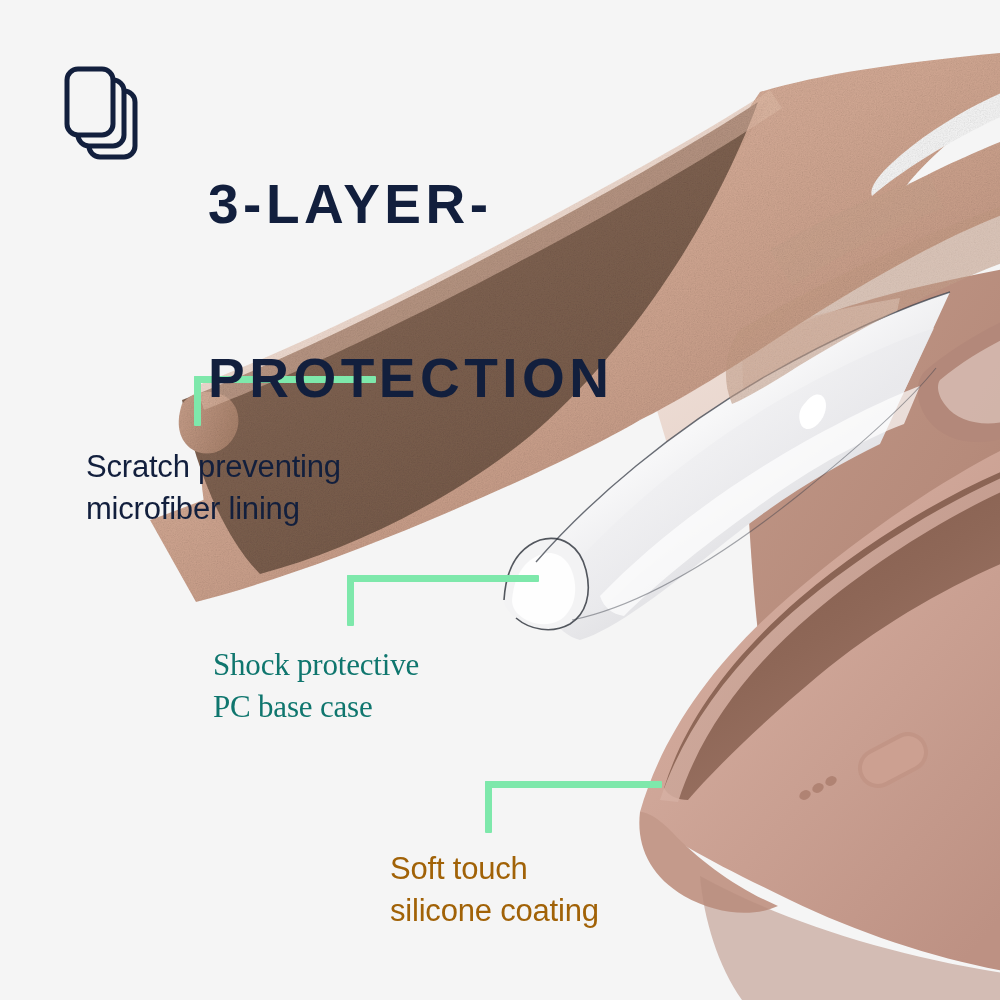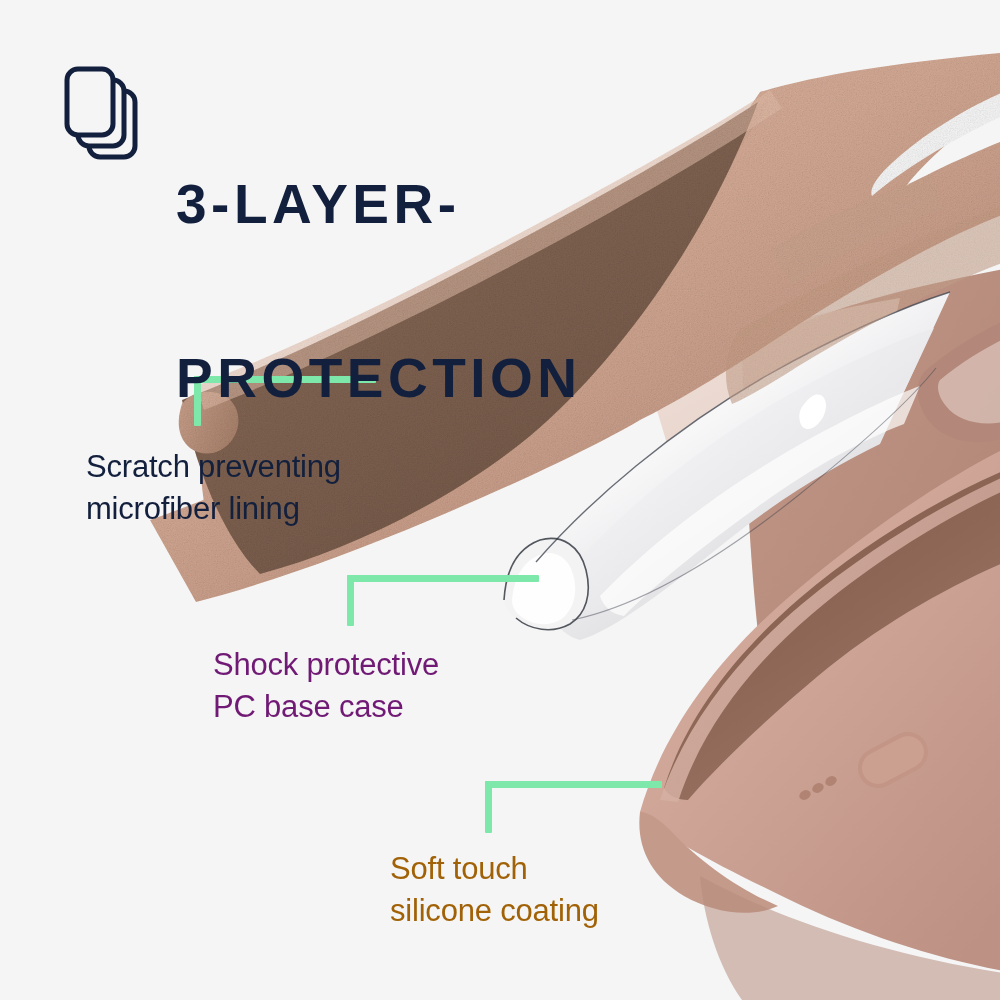--- a/index.html
+++ b/index.html
@@ -35,21 +35,21 @@
   }
   #title-block {
     margin-left: 22px;
     color: #121f3d;
     font-size: 55px;
     line-height: 1.06;
     font-weight: 700;
     letter-spacing: 4.5px;
     white-space: pre;
   }
-  .title-line { display: block; }
+  .title-line { display: block; margin-left: 32px; }
 
   
   .callout {
     position: absolute;
     color: #121f3d;
     font-size: 31px;
     line-height: 1.34;
     font-weight: 400;
     letter-spacing: -0.2px;
     white-space: pre-line;
@@ -435,18 +435,18 @@
     <span class="horz" style="background: rgb(126, 232, 171);"></span>
     <span class="vert" style="background: rgb(126, 232, 171);"></span>
   </div>
   <div class="connector" id="connector-3">
     <span class="horz" style="background: rgb(126, 232, 171);"></span>
     <span class="vert" style="background: rgb(126, 232, 171);"></span>
   </div>
 
   <div class="callout" id="callout-1" style="color: rgb(18, 31, 61);">Scratch preventing
 microfiber lining</div>
-  <div class="callout" id="callout-2" style="color: #701a75;">Shock protective
+  <div class="callout" id="callout-2" style="color: #0f766e; font-family: Liberation Serif, serif;">Shock protective
 PC base case</div>
   <div class="callout" id="callout-3" style="color: #a16207;">Soft touch
 silicone coating</div>
 
 </div>
 
 </body></html>

